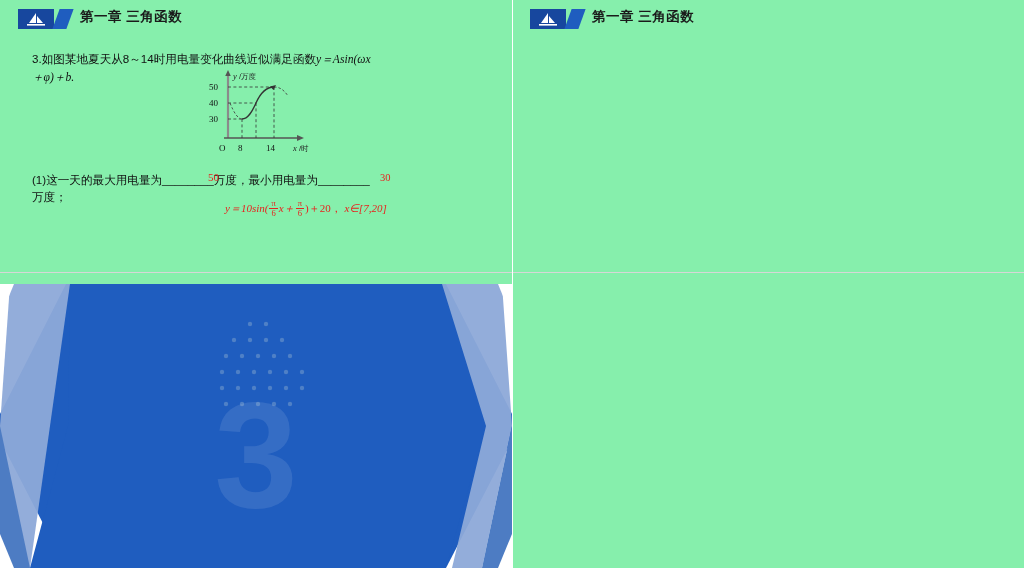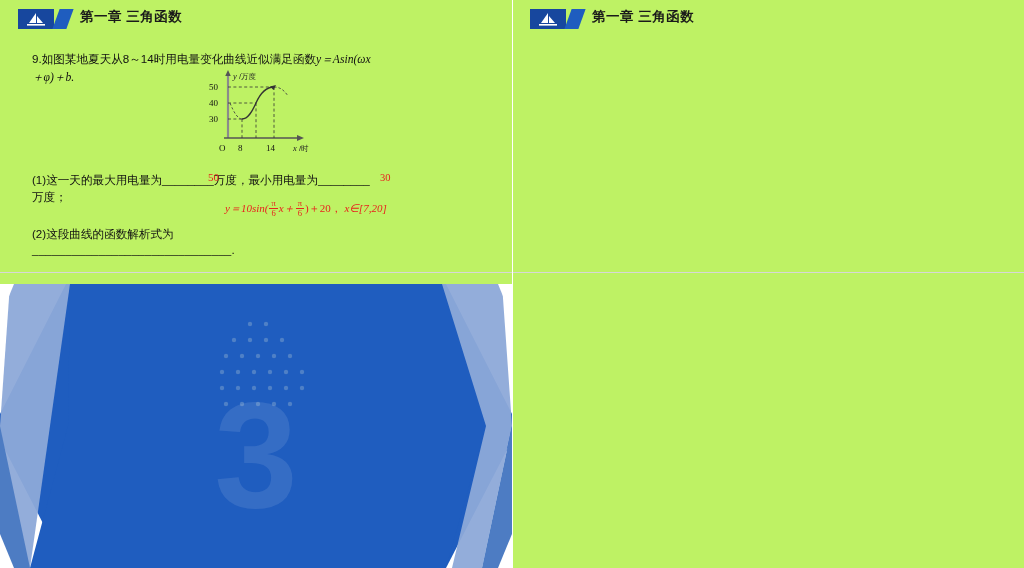--- a/index.html
+++ b/index.html
@@ -9,21 +9,21 @@
     font-family: "Liberation Sans", sans-serif;
     overflow: hidden;
   }
   .grid {
     position: relative;
     width: 1024px; height: 568px;
     display: grid;
     grid-template-columns: 512px 512px;
     grid-template-rows: 284px 284px;
   }
-  .slide { position: relative; overflow: hidden; background: #bef264; }
+  .slide { position: relative; overflow: hidden; background: #86efac; }
 
   
   .hdr { position: absolute; left: 0; top: 0; width: 100%; height: 38px; }
   .hdr-logo {
     position: absolute; left: 18px; top: 9px;
     width: 36px; height: 20px; background: #17479e;
     display: flex; align-items: center; justify-content: center;
   }
   .hdr-logo svg { display: block; }
   .hdr-slash {
@@ -109,21 +109,21 @@
           <polygon points="11,1 11,11 4,11" fill="#ffffff"></polygon>
           <polygon points="12,4 12,11 18,11" fill="#ffffff"></polygon>
           <rect x="2" y="12" width="18" height="1.6" fill="#ffffff"></rect>
         </svg>
       </div>
       <div class="hdr-slash"></div>
       <div class="hdr-title">第一章 三角函数</div>
     </div>
 
     <div class="q-stem">
-      <span>9.如图某地夏天从8～14时用电量变化曲线近似满足函数</span><i>y＝Asin(ωx</i><br>
+      <span>3.如图某地夏天从8～14时用电量变化曲线近似满足函数</span><i>y＝Asin(ωx</i><br>
       <i>＋φ)＋b.</i>
     </div>
 
     <div class="chartbox">
       <svg width="115" height="88" viewBox="0 0 115 88" aria-hidden="true">
 
         <line x1="28" y1="6" x2="28" y2="70" stroke="#8b8b8b" stroke-width="2.2"></line>
         <polygon points="28,2 25.2,8 30.8,8" fill="#555"></polygon>
 
         <line x1="24" y1="70" x2="100" y2="70" stroke="#555" stroke-width="1.3"></line>
@@ -165,22 +165,20 @@
       <span>万度；</span>
     </div>
 
     <div class="ans-50">50</div>
     <div class="ans-30">30</div>
 
     <div class="ans-formula">
       <span class="it">y＝10sin(</span><span class="frac"><span>π</span><span class="den">6</span></span><span class="it">x＋</span><span class="frac"><span>π</span><span class="den">6</span></span><span>)＋20，</span>&nbsp;<span class="it">x∈[7,20]</span>
     </div>
 
-    <div class="q-line q2">(2)这段曲线的函数解析式为</div>
-    <div class="q-line q3">______________________________.</div>
 
     <div class="hdr-rule"></div>
   </div>
 
   <div class="slide">
     <div class="hdr">
       <div class="hdr-logo">
         <svg width="22" height="14" viewBox="0 0 22 14" aria-hidden="true">
           <polygon points="11,1 11,11 4,11" fill="#ffffff"></polygon>
           <polygon points="12,4 12,11 18,11" fill="#ffffff"></polygon>

